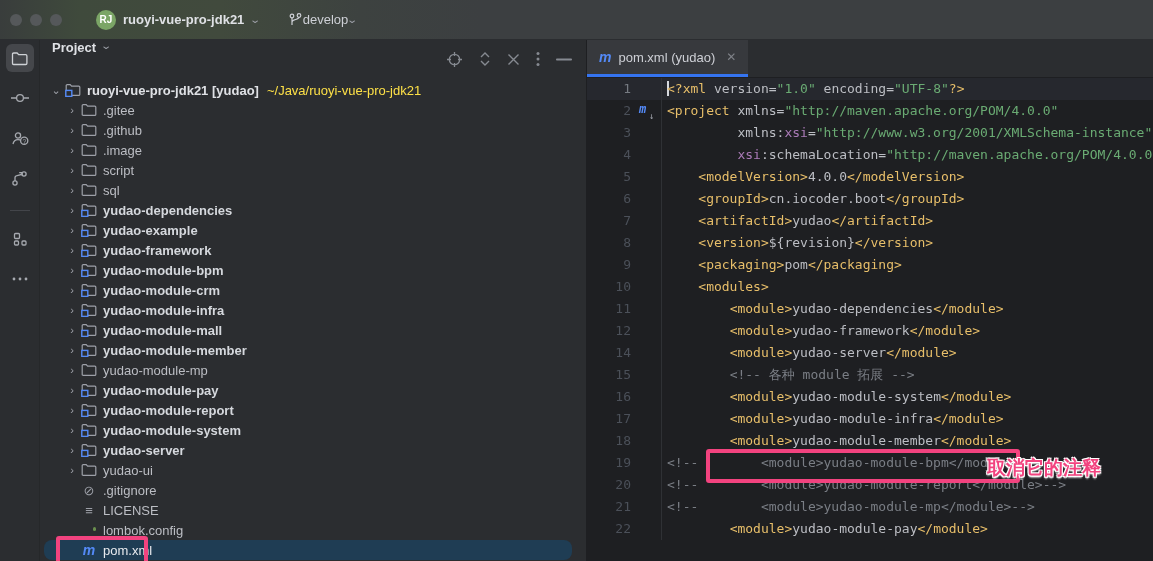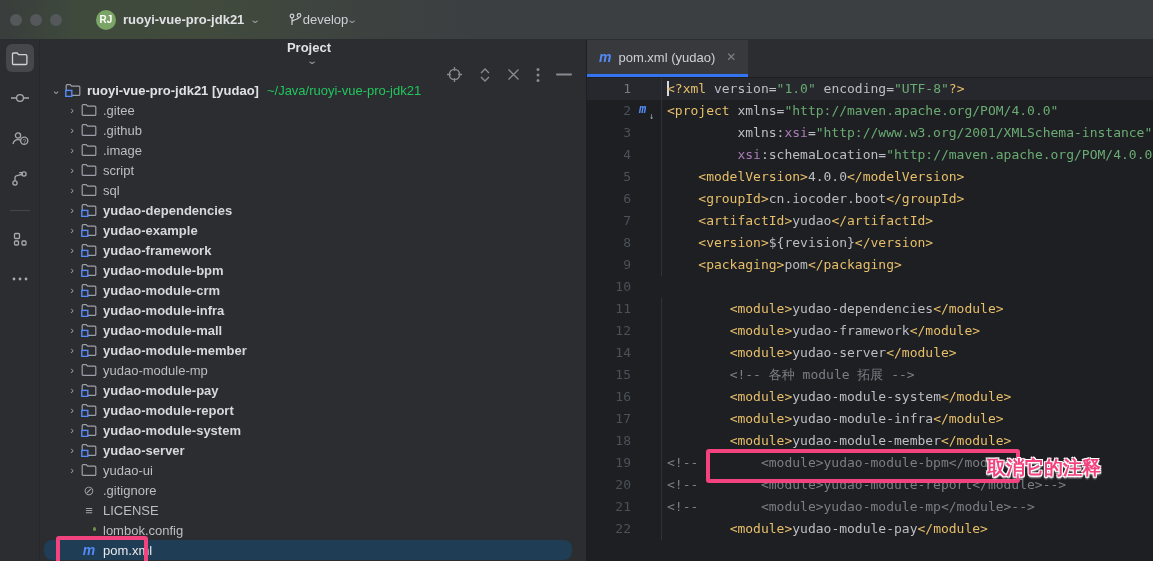--- a/index.html
+++ b/index.html
@@ -23,31 +23,31 @@
   
   .app { display:flex; height:521px; }
 
   .stripe { width:40px; background:#2b2d30; border-right:1px solid #26282a;
     display:flex; flex-direction:column; align-items:center; padding-top:4px; }
   .sico { width:28px; height:28px; margin-bottom:12px; display:flex; align-items:center; justify-content:center; border-radius:6px; }
   .sico.active { background:#45474b; }
   .stripe-sep { width:20px; height:1px; background:#43454a; margin:6px 0 14px; }
 
   .panel { width:547px; background:#2b2d30; display:flex; flex-direction:column; border-right:1px solid #1e1f22; }
-  .panel-header { height:38px; display:flex; align-items:center; padding:0 14px 0 12px;flex-direction:column; }
+  .panel-header { height:38px; display:flex; padding:0 14px 0 12px; }
   .panel-title { color:#dfe1e5; font-size:13px; font-weight:700; margin-right:6px; }
   .ph-icons { margin-left:auto; display:flex; align-items:center; gap:16px; }
   .tree { flex:1; position:relative; padding-top:2px; font-size:13px; color:#bcbec4; overflow:hidden; }
   .row { height:20px; display:flex; align-items:center; padding-left:24px; white-space:nowrap; }
   .row.root { padding-left:8px; }
   .row .tchev { width:16px; color:#9da0a8; font-size:11px; text-align:center; flex:none; }
   .row .ticon { width:18px; margin-right:5px; display:flex; align-items:center; justify-content:center; flex:none; }
   .row .tlabel { color:#bcbec4; }
   .row .tlabel.b { font-weight:700; color:#d5d8dd; }
-  .row .tpath { color:#22c55e; margin-left:8px; }
+  .row .tpath { color:#fde047; margin-left:8px; }
   .row.sel { background:#1f3d54; border-radius:8px; margin:0 14px 0 4px; padding-left:20px; }
   .mvn { font-style:italic; font-weight:700; color:#548af7; font-size:14px; }
   .glyph-ic { color:#9da0a8; font-size:13px; }
   .pepper { width:9px; height:11px; background:#d6564a; border-radius:45% 55% 60% 60%; position:relative; }
   .pepper::before { content:""; position:absolute; top:-3px; left:4px; width:3px; height:4px; background:#6a8f4e; border-radius:2px; }
 
   
   .editor { flex:1; display:flex; flex-direction:column; background:#1e1f22; min-width:0; }
   .tabbar { height:38px; background:#2b2d30; display:flex; border-bottom:1px solid #1e1f22; }
   .tab { display:flex; align-items:center; gap:7px; padding:0 12px; background:#37393d;
@@ -523,21 +523,21 @@
     <span class="ln">8</span>
     <span class="lnbadge"></span>
     <span class="lc"><span class="attr">    </span><span class="tag">&lt;version&gt;</span><span class="txt">${revision}</span><span class="tag">&lt;/version&gt;</span></span></div>
         <div class="cl">
     <span class="ln">9</span>
     <span class="lnbadge"></span>
     <span class="lc"><span class="attr">    </span><span class="tag">&lt;packaging&gt;</span><span class="txt">pom</span><span class="tag">&lt;/packaging&gt;</span></span></div>
         <div class="cl">
     <span class="ln">10</span>
     <span class="lnbadge"></span>
-    </div>
+    <span class="lc"><span class="attr">    </span><span class="tag">&lt;modules&gt;</span></span></div>
         <div class="cl">
     <span class="ln">11</span>
     <span class="lnbadge"></span>
     <span class="lc"><span class="attr">        </span><span class="tag">&lt;module&gt;</span><span class="txt">yudao-dependencies</span><span class="tag">&lt;/module&gt;</span></span></div>
         <div class="cl">
     <span class="ln">12</span>
     <span class="lnbadge"></span>
     <span class="lc"><span class="attr">        </span><span class="tag">&lt;module&gt;</span><span class="txt">yudao-framework</span><span class="tag">&lt;/module&gt;</span></span></div>
         <div class="cl">
     <span class="ln">14</span>

